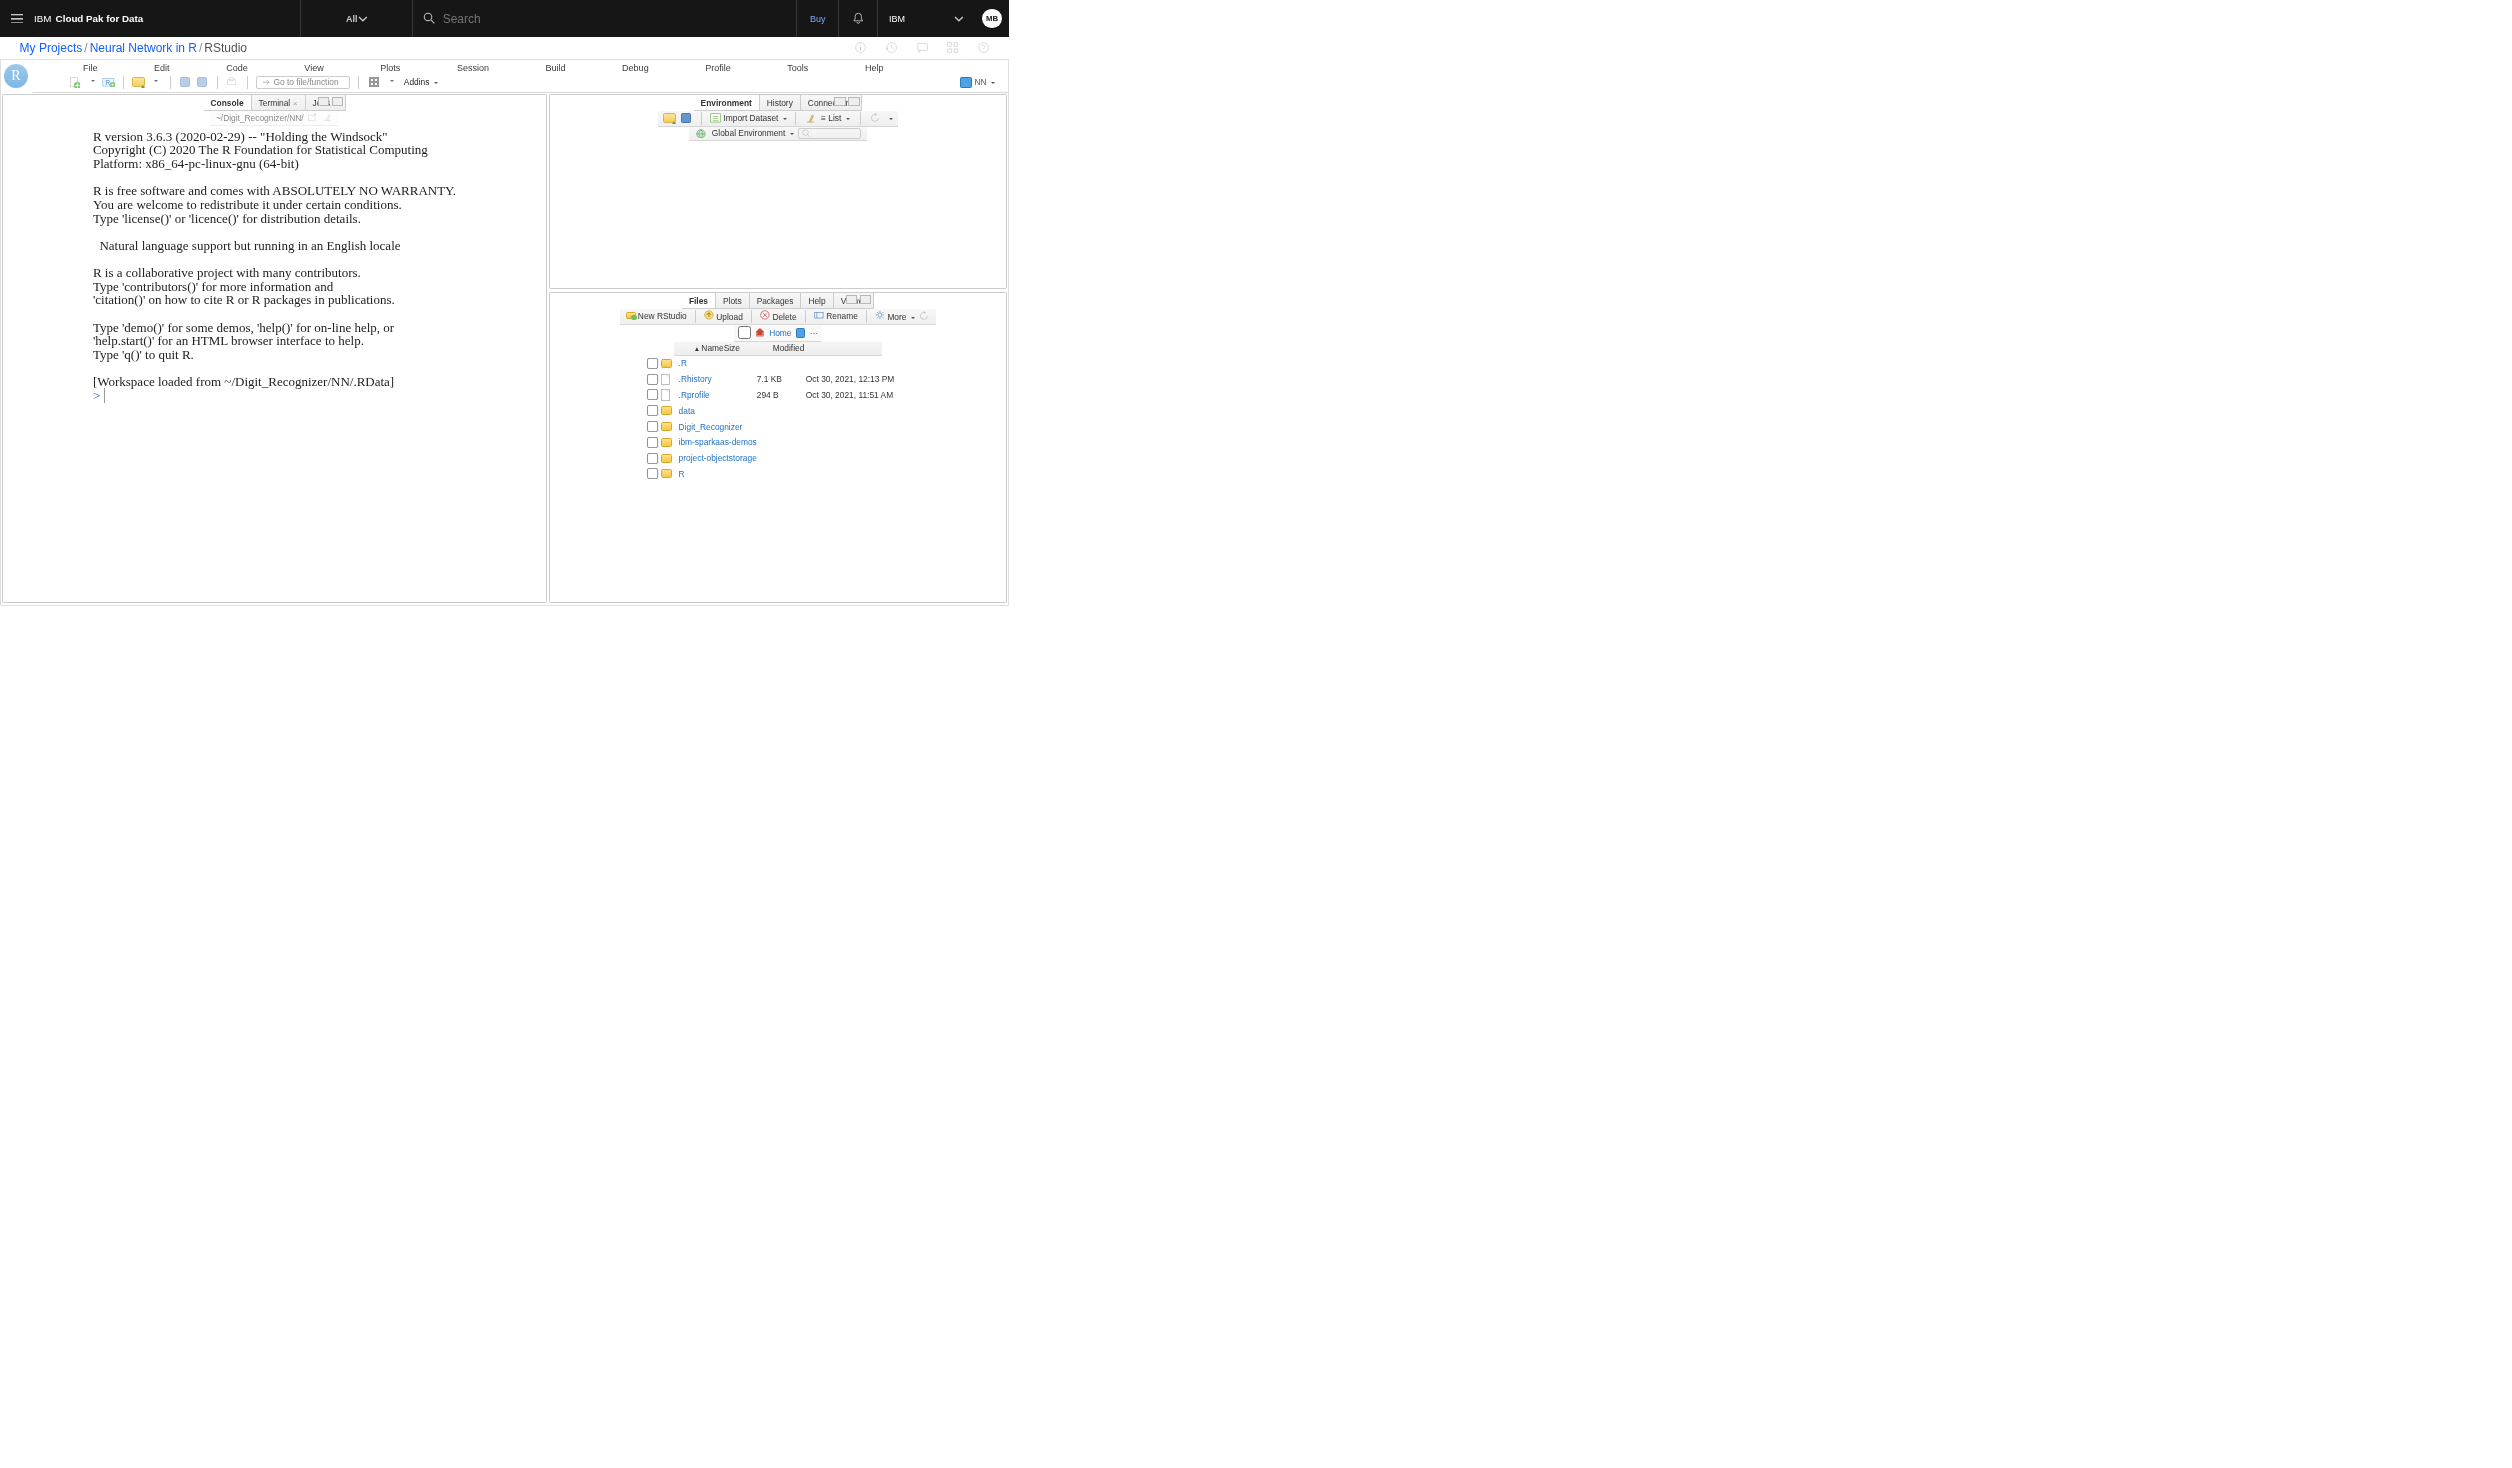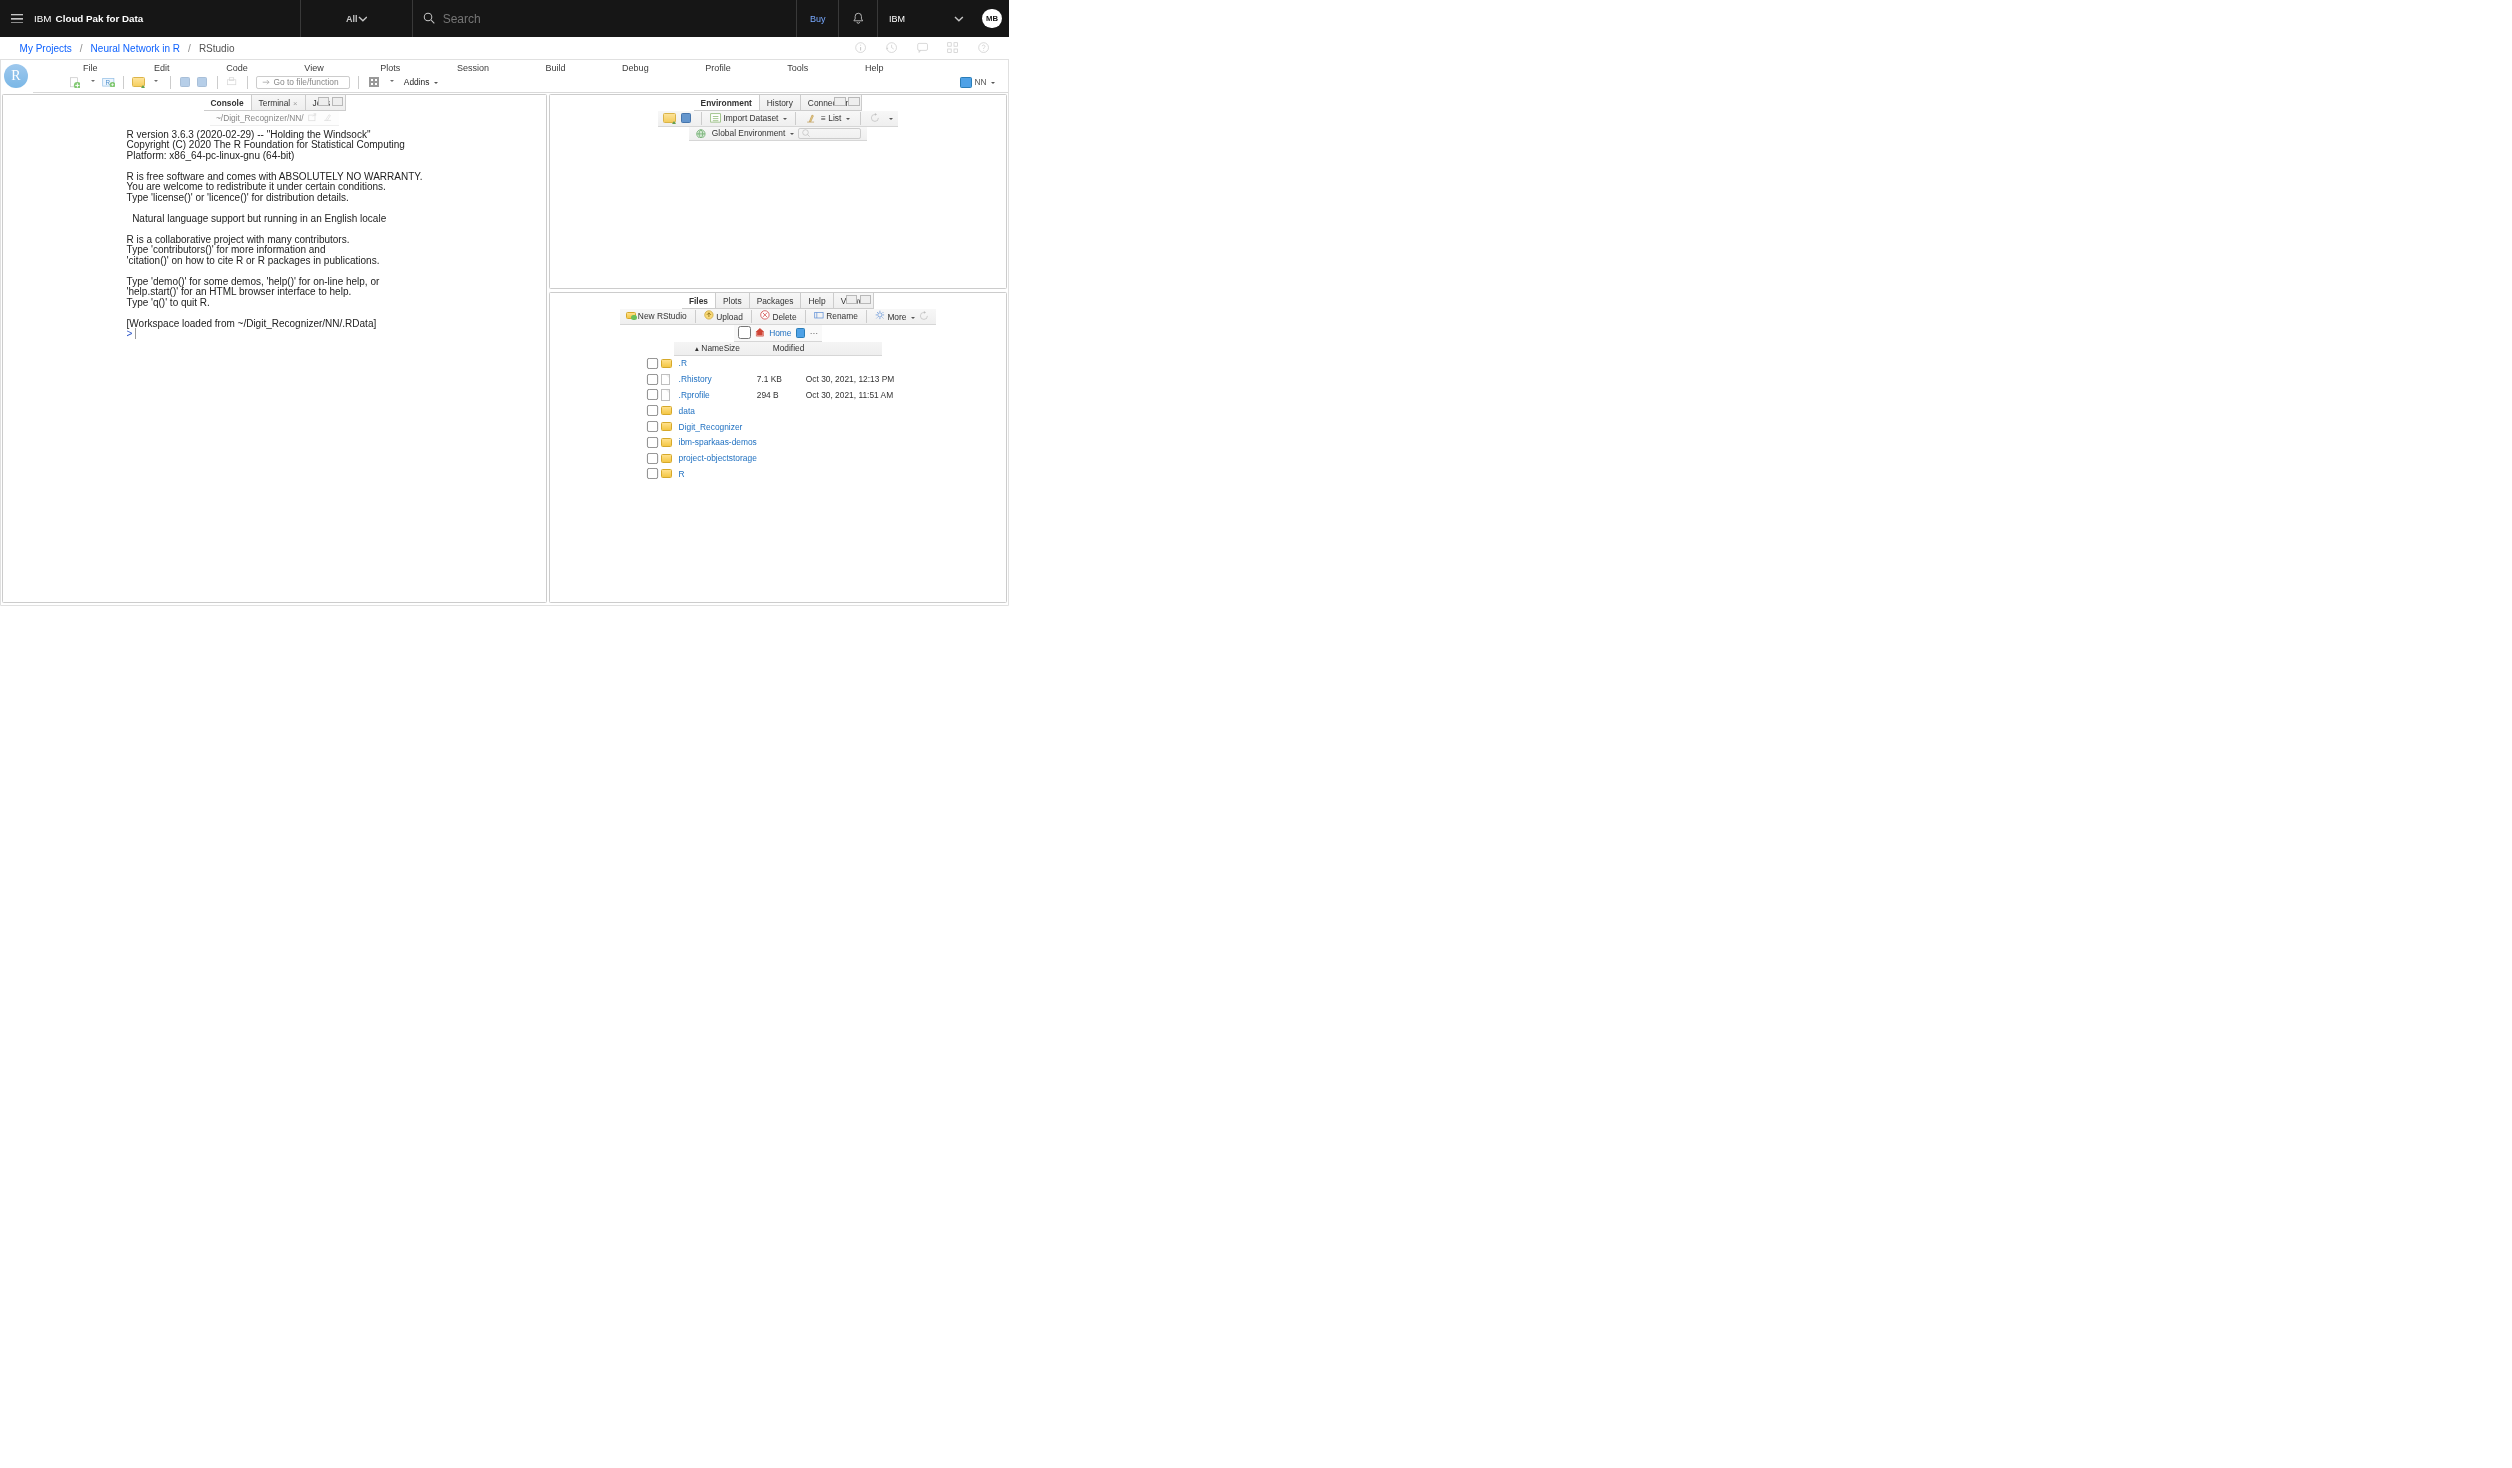--- a/index.html
+++ b/index.html
@@ -18,21 +18,21 @@
   .header-right { display:flex; align-items:stretch; }
   .header-btn { display:flex; align-items:center; justify-content:center; padding:0 12.6px; color:#c6c6c6; border-left:0.7px solid #393939;}
   .header-btn.buy { color:#78a9ff; }
   .header-ibm { display:flex; align-items:center; gap:49px; padding:0 11.2px; border-left:0.7px solid #393939; color:#fff;}
   .avatar { width:34px; display:flex; align-items:center; justify-content:center; }
   .avatar-circ { width:19.6px; height:19.6px; border-radius:50%; background:#fff; color:#161616; display:flex; align-items:center; justify-content:center; font-size:7.7px; font-weight:600;}
   .chev-down { width:9.8px; height:9.8px; }
 
   
   .crumb-bar { height:23px; border-bottom:0.7px solid #e0e0e0; display:flex; align-items:center; padding:0 19.6px; justify-content:space-between; }
-  .crumbs { display:flex; align-items:center; gap:8px; font-size:10px; color:#525252;}
+  .crumbs { display:flex; align-items:center; gap:2px; font-size:12px; color:#525252;}
   .crumbs .sep { color:#8d8d8d; }
   .crumbs .link { color:#0f62fe; }
   .crumbs .current { color:#525252; }
   .crumb-icons { display:flex; align-items:center; gap:19.6px; }
   .crumb-icons svg { opacity:.45; }
 
   
   .rstudio { border:0.7px solid #e0e0e0; border-top:none; margin:0; border-radius:0 0 1.4px 1.4px; }
   .rs-menubar { display:flex; align-items:center; padding:2.8px 0 1.4px 5.6px; gap:2.8px;  }
   .rs-logo { width:24px; height:24px; border-radius:50%; background:linear-gradient(180deg,#9ec8ed,#7ab7e6); display:flex; align-items:center; justify-content:center; color:#fff; font-family:Georgia,serif; font-size:14px; margin:0 5.6px 0 2.8px; }
@@ -61,21 +61,21 @@
   .pane-toolbar { display:flex; align-items:center; gap:4.2px; padding:1.4px 5.6px; background:linear-gradient(#f7f7f7,#efefef); border-bottom:0.7px solid #d6d6d6; font-size:8.4px; color:#333; }
   .pane-toolbar.small { height:14px;}
   .envsearch { margin-left:auto; display:flex; align-items:center; border:0.7px solid #ccc; border-radius:2.1px; padding:0 2.8px; width:63px;}
   .envsearch svg{opacity:.5;}
 
   .console-path { display:flex; align-items:center; gap:4.2px; padding:1.4px 5.6px; color:#888; font-size:8.4px; background:#fdfdfd; border-bottom:0.7px solid #eee; }
   .console-path svg{opacity:.4;}
   .sweep { margin-left:auto; opacity:.4;}
 
   .console-body { flex:1; padding:4.2px 5.6px 5.6px; }
-  pre.con { font-family: Liberation Sans, sans-serif; font-size:10px; line-height:1.05; white-space:pre-wrap; color:#222;}
+  pre.con { font-family: Liberation Serif, serif; font-size:13px; line-height:1.05; white-space:pre-wrap; color:#222;}
   .prompt { color:#2a54c7; }
 
   .env-empty { flex:1; display:flex; align-items:flex-start; justify-content:center; padding-top:18px; color:#8a8a8a; font-size:8.4px;}
 
   
   .files-breadcrumb { display:flex; align-items:center; padding:1.4px 4.2px; border-bottom:0.7px solid #d6d6d6; gap:4.2px; font-size:8.4px; background:#f9f9f9;}
   .files-breadcrumb .home { color:#1f70c1;}
   .files-breadcrumb .ricon { margin-left:auto; display:flex; gap:4.2px; align-items:center;}
   .files-cols { display:grid; grid-template-columns: 15.4px 1fr 49px 105px; align-items:center; background:linear-gradient(#f5f5f5,#eee); border-bottom:0.7px solid #d6d6d6; font-size:8.4px; color:#333; padding:1.4px 4.2px; }
   .files-cols .name{ display:flex; align-items:center; gap:1.4px;}

